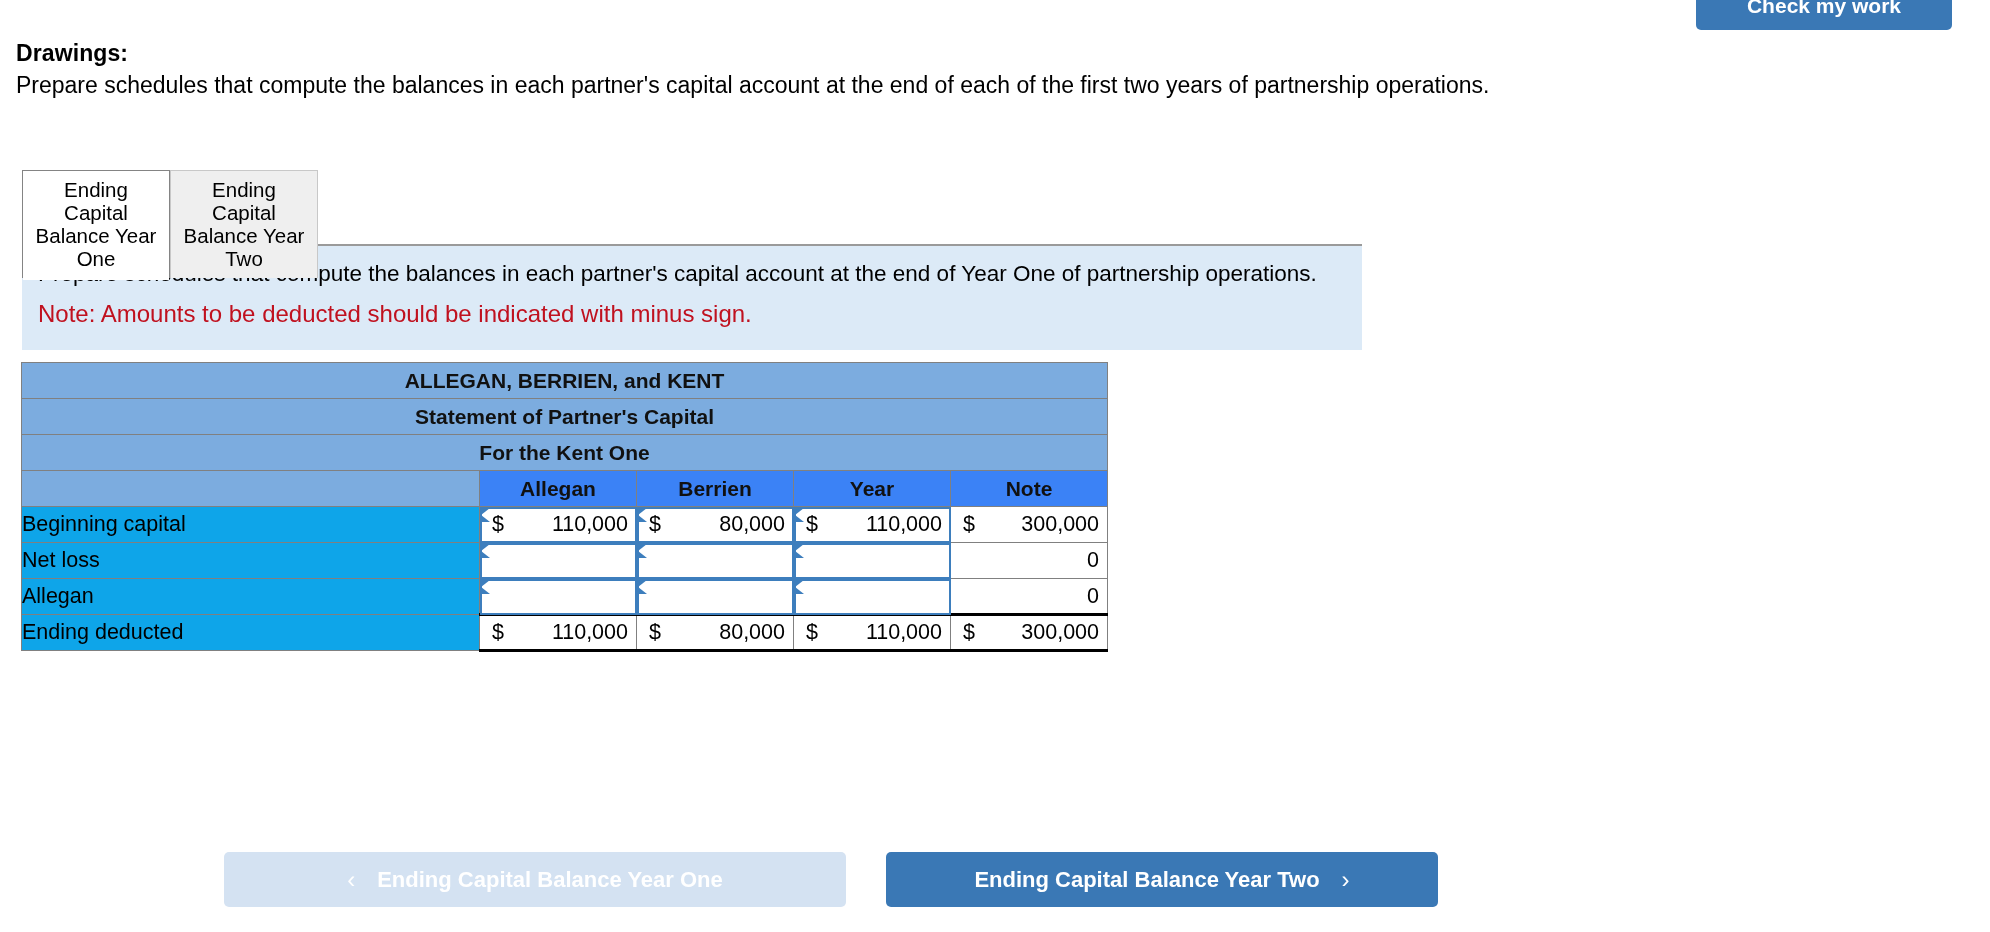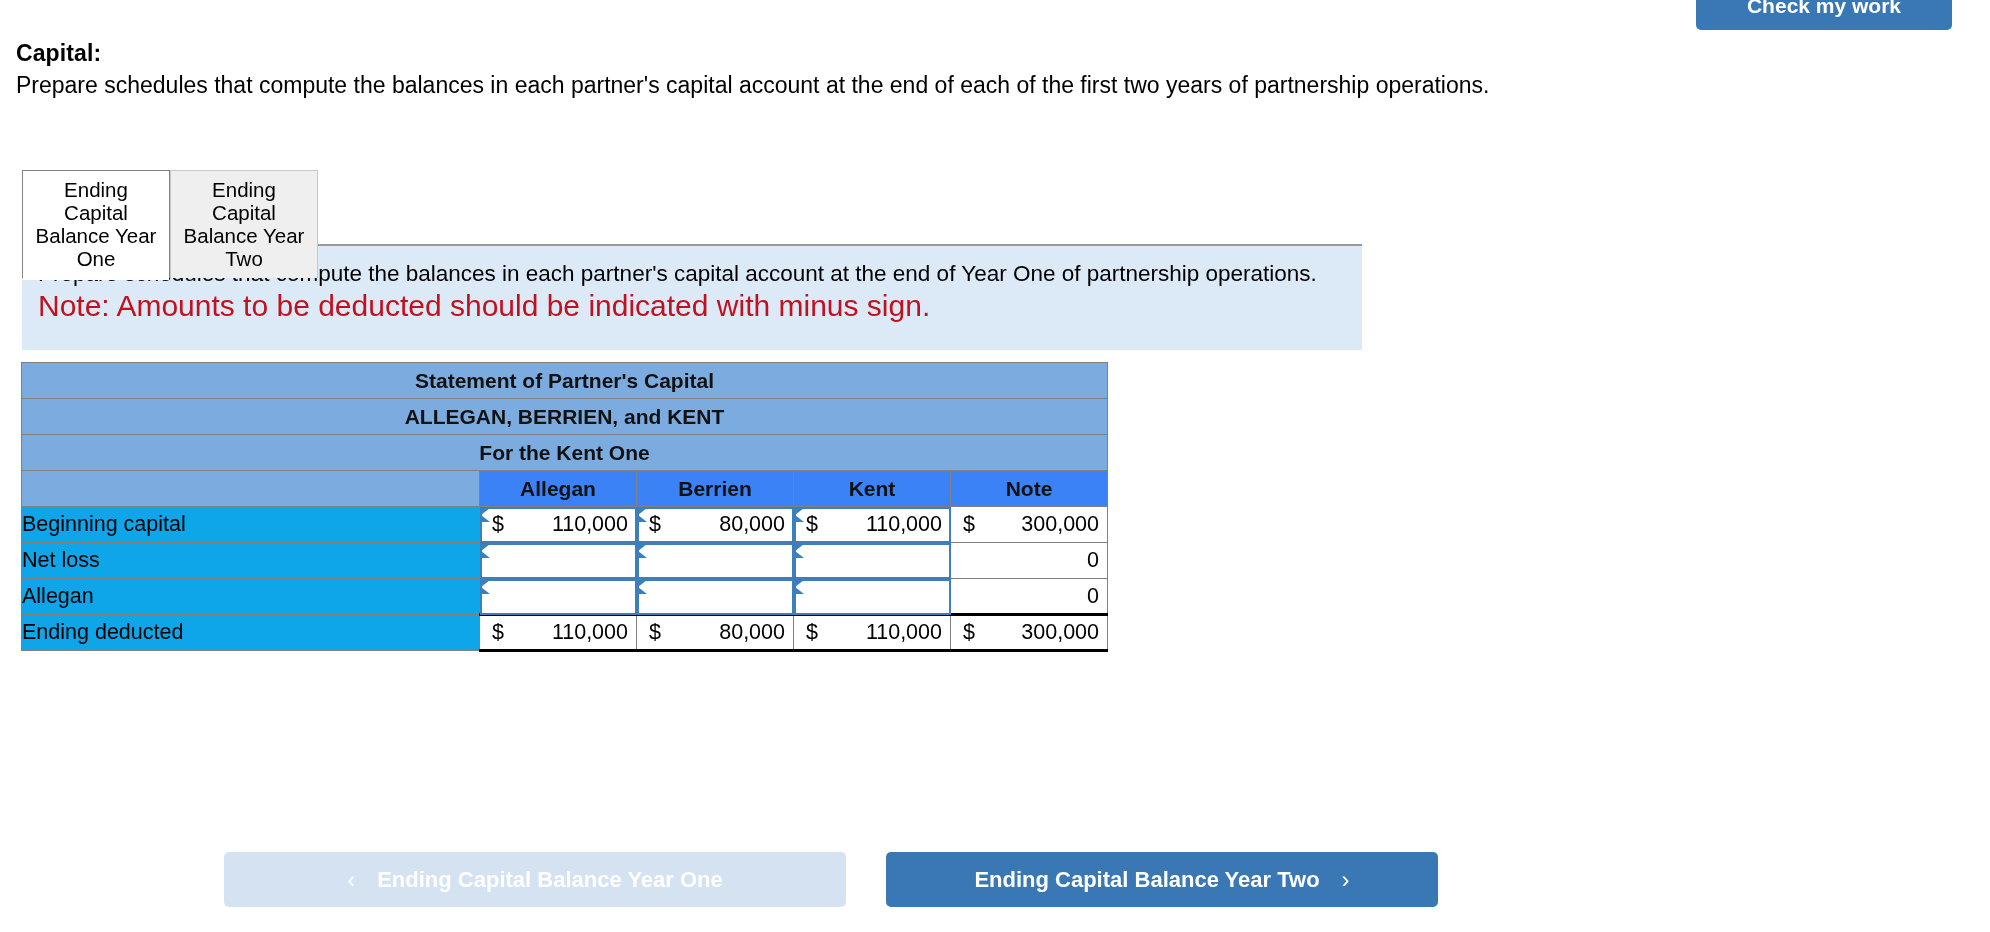--- a/index.html
+++ b/index.html
@@ -113,24 +113,24 @@
     background: #dceaf7;
     padding: 13px 16px 0 16px;
   }
   #info-line1 {
     font-size: 22.5px;
     line-height: 30px;
     color: #000;
     max-width: 1280px;
   }
   #info-note {
-    font-size: 30px;
+    font-size: 24px;
     line-height: 30px;
     color: #c0111f;
-    margin-top: 2px;
+    margin-top: 10px;
   }
 
   
   #statement-table {
     position: absolute;
     left: 21px;
     top: 362px;
     border-collapse: collapse;
     table-layout: fixed;
     font-size: 20px;
@@ -240,21 +240,21 @@
     color: #ffffff;
   }
   .chev { font-size: 24px; font-weight: normal; line-height: 1; }
 </style>
 </head>
 <body>
 
 <button id="check-my-work">Check my work</button>
 
 <div id="required-block">
-  <div id="required-title">Capital:</div>
+  <div id="required-title">Drawings:</div>
   <div id="required-text">Prepare schedules that compute the balances in each partner's capital account at the end of each of the first two years of partnership operations.</div>
 </div>
 
 <div id="tab-underline"></div>
 <div id="tab-strip">
   <div class="tab active">
     <span>Ending Capital Balance Year One</span>
   </div>
   <div class="tab inactive">
     <span>Ending Capital Balance Year Two</span>
@@ -269,33 +269,33 @@
 <table id="statement-table">
   <colgroup>
     <col class="c-label">
       <col class="c-num">
       <col class="c-num">
       <col class="c-num">
       <col class="c-num">
   </colgroup>
   <tbody>
     <tr>
+      <td class="bluehead" colspan="5">ALLEGAN, BERRIEN, and KENT</td>
+    </tr>
+    <tr>
       <td class="bluehead" colspan="5">Statement of Partner's Capital</td>
-    </tr>
-    <tr>
-      <td class="bluehead" colspan="5">ALLEGAN, BERRIEN, and KENT</td>
     </tr>
     <tr>
       <td class="bluehead" colspan="5">For the Kent One</td>
     </tr>
     <tr>
       <td class="blue-blank"></td>
       <td class="colhead">Allegan</td>
       <td class="colhead">Berrien</td>
-      <td class="colhead">Kent</td>
+      <td class="colhead">Year</td>
       <td class="colhead">Note</td>
     </tr>
 
     <tr>
       <td class="rowlabel">Beginning capital</td>
       <td class="numcell inputcell">
         <span class="corner"></span>
         <div class="numwrap">
           <span class="cur">$</span>
           <span class="val">110,000</span>

